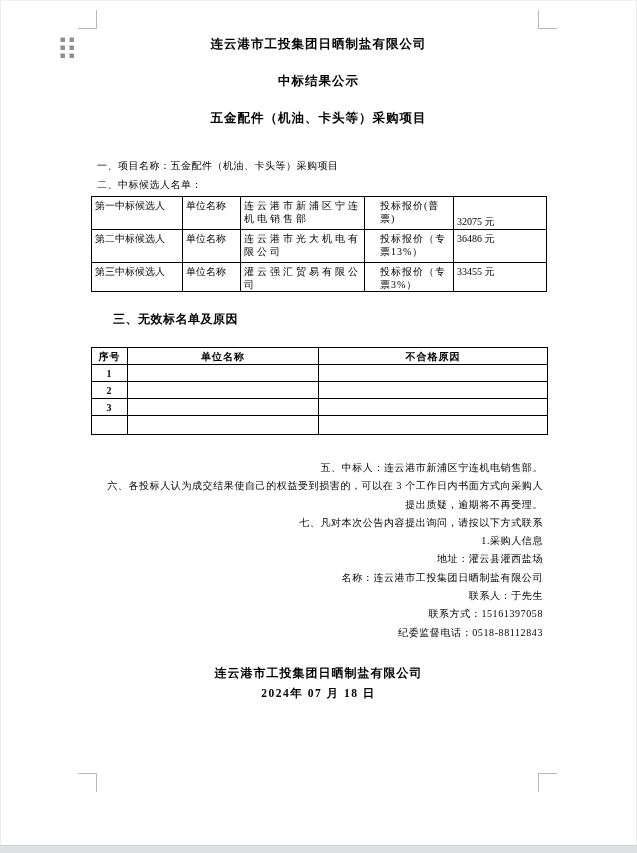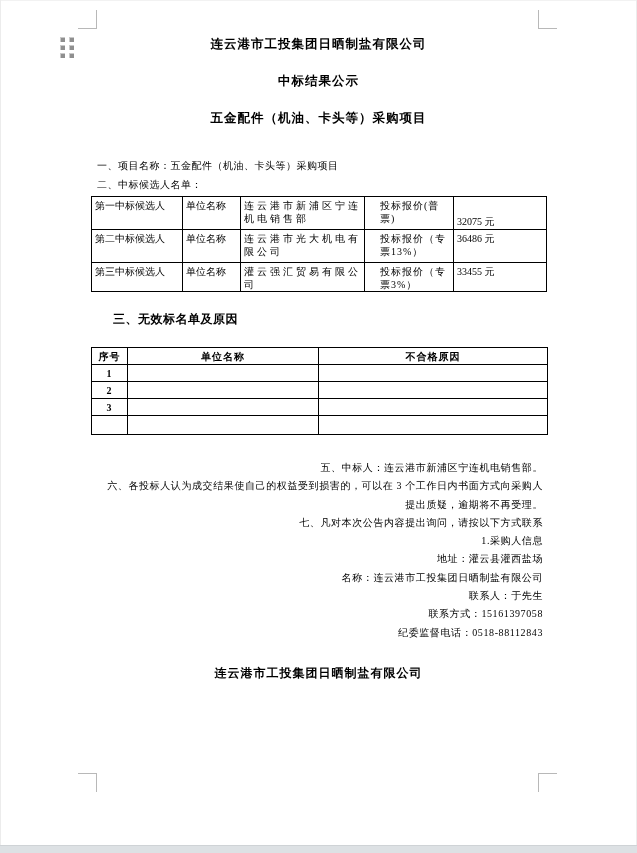--- a/index.html
+++ b/index.html
@@ -189,16 +189,17 @@
     <p>1.采购人信息</p>
     <p>地址：灌云县灌西盐场</p>
     <p>名称：连云港市工投集团日晒制盐有限公司</p>
     <p>联系人：于先生</p>
     <p>联系方式：15161397058</p>
     <p>纪委监督电话：0518-88112843</p>
   </div>
 
   <div class="footer">
     <div class="f-company">连云港市工投集团日晒制盐有限公司</div>
+    <div class="f-date">2024年 07 月 18 日</div>
   </div>
 
   <div class="bottom-edge"></div>
 </div>
 
 </body></html>

